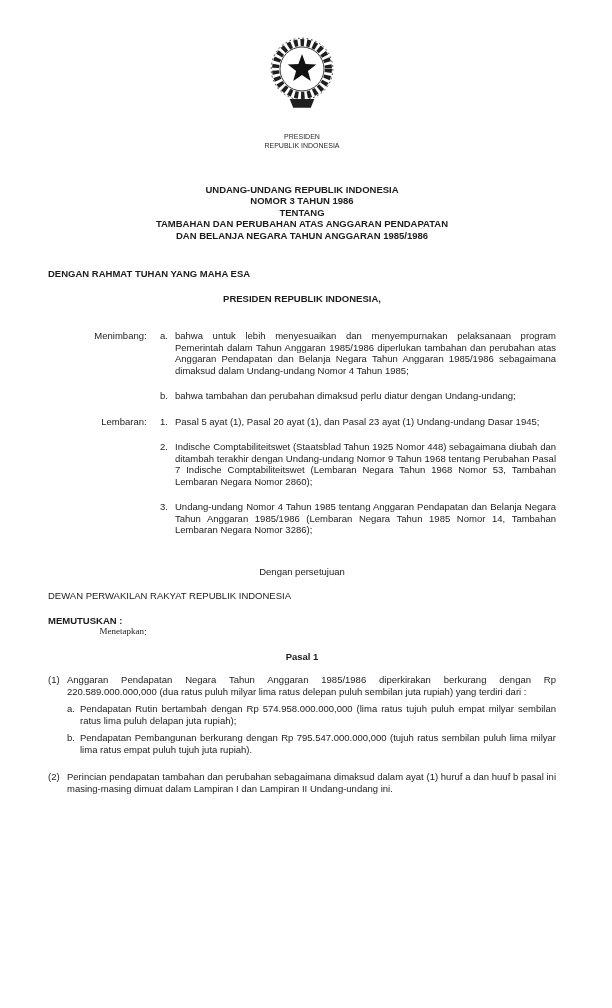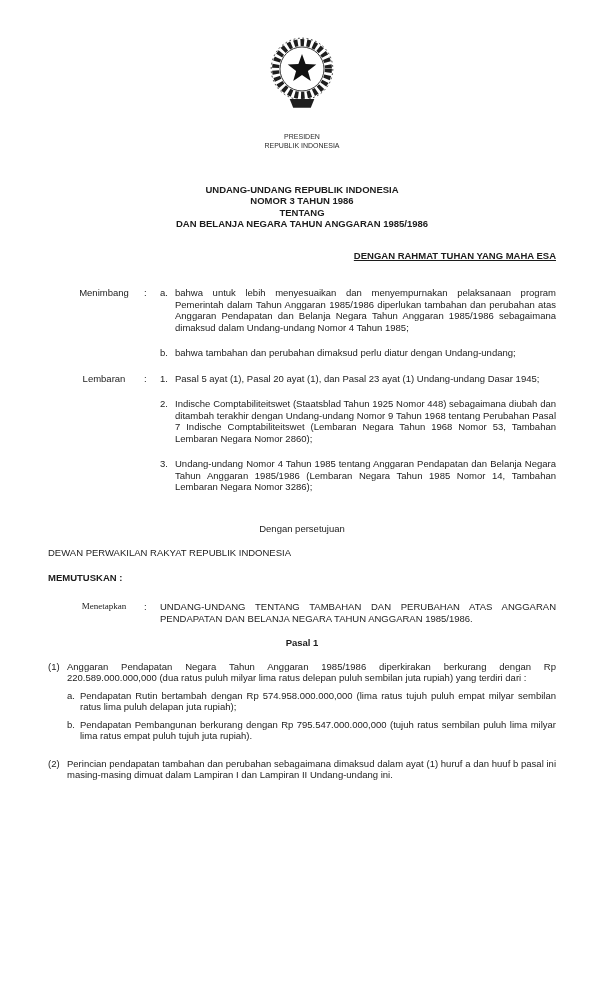--- a/index.html
+++ b/index.html
@@ -18,42 +18,42 @@
     overflow: hidden;
   }
 
   
   .letterhead { text-align: center; }
   .emblem-wrap { display: inline-block; }
   .org-lines { margin-top: 5px; font-size: 7px; line-height: 9px; color: #2a2a2a; }
 
   
   .title-block { margin-top: 34px; text-align: center; font-weight: bold; font-size: 9.5px; line-height: 11.5px; }
-  .grace-line { margin-top: 20px; text-align: right; font-weight: bold; text-decoration: underline; }
+  .grace-line { margin-top: 27px; text-align: left; font-weight: bold; }
   .authority-line { margin-top: 13px; text-align: center; font-weight: bold; }
 
   
   .clause { display: grid; grid-template-columns: 80px 16px 1fr; margin-left: 16px; }
-  .clause-label { text-align: center; }
+  .clause-label { text-align: right; }
   .clause-colon { text-align: left; }
   .clause-body { min-width: 0; }
   .item { display: grid; grid-template-columns: 15px 1fr; margin-bottom: 14px; }
   .item:last-child { margin-bottom: 0; }
   .item-marker { text-align: left; }
   .item-text { text-align: justify; }
   .menimbang-block { margin-top: 26px; }
   .mengingat-block { margin-top: 14px; }
 
   
   .agreement-1 { margin-top: 30px; text-align: center; }
   .agreement-2 { margin-top: 13px; text-align: left; }
   .agreement-3 { margin-top: 13px; text-align: left; font-weight: bold; }
 
   
-  .menetapkan-block { margin-top: 18px; }
+  .menetapkan-block { }
   .serif-label { font-family: "Liberation Serif", serif; font-size: 9px; }
   .menetapkan-text { text-align: justify; }
 
   
   .pasal-heading { margin-top: 13px; text-align: center; font-weight: bold; }
   .p-item { display: grid; grid-template-columns: 19px 1fr; margin-top: 12px; }
   .p-item.second { margin-top: 16px; }
   .p-marker { text-align: left; }
   .p-text { text-align: justify; }
   .sub-item { display: grid; grid-template-columns: 13px 1fr; margin-top: 6px; }
@@ -79,24 +79,26 @@
     <div class="org-lines">
       <div>PRESIDEN</div>
       <div>REPUBLIK INDONESIA</div>
     </div>
   </div>
 
   <div class="title-block">
     <div>UNDANG-UNDANG REPUBLIK INDONESIA</div>
     <div>NOMOR 3 TAHUN 1986</div>
     <div>TENTANG</div>
+    <div>TAMBAHAN DAN PERUBAHAN ATAS ANGGARAN PENDAPATAN</div>
     <div>DAN BELANJA NEGARA TAHUN ANGGARAN 1985/1986</div>
   </div>
 
   <div class="grace-line">DENGAN RAHMAT TUHAN YANG MAHA ESA</div>
+  <div class="authority-line">PRESIDEN REPUBLIK INDONESIA,</div>
 
   <div class="clause menimbang-block">
     <div class="clause-label">Menimbang</div>
     <div class="clause-colon">:</div>
     <div class="clause-body">
       <div class="item">
         <span class="item-marker">a.</span>
         <div class="item-text">bahwa untuk lebih menyesuaikan dan menyempurnakan pelaksanaan program Pemerintah dalam Tahun Anggaran 1985/1986 diperlukan tambahan dan perubahan atas Anggaran Pendapatan dan Belanja Negara Tahun Anggaran 1985/1986 sebagaimana dimaksud dalam Undang-undang Nomor 4 Tahun 1985;</div>
       </div>
       <div class="item">
@@ -125,23 +127,20 @@
     </div>
   </div>
 
   <div class="agreement-1">Dengan persetujuan</div>
   <div class="agreement-2">DEWAN PERWAKILAN RAKYAT REPUBLIK INDONESIA</div>
   <div class="agreement-3">MEMUTUSKAN :</div>
 
   <div class="clause menetapkan-block">
     <div class="clause-label serif-label">Menetapkan</div>
     <div class="clause-colon">:</div>
-    <div class="clause-body">
-      <div class="menetapkan-text">UNDANG-UNDANG TENTANG TAMBAHAN DAN PERUBAHAN ATAS ANGGARAN PENDAPATAN DAN BELANJA NEGARA TAHUN ANGGARAN 1985/1986.</div>
-    </div>
   </div>
 
   <div class="pasal-heading">Pasal 1</div>
 
   <div class="p-item">
     <span class="p-marker">(1)</span>
     <div>
       <div class="p-text">Anggaran Pendapatan Negara Tahun Anggaran 1985/1986 diperkirakan berkurang dengan Rp 220.589.000.000,000 (dua ratus puluh milyar lima ratus delepan puluh sembilan juta rupiah) yang terdiri dari :</div>
       <div class="sub-item">
         <span class="item-marker">a.</span>

